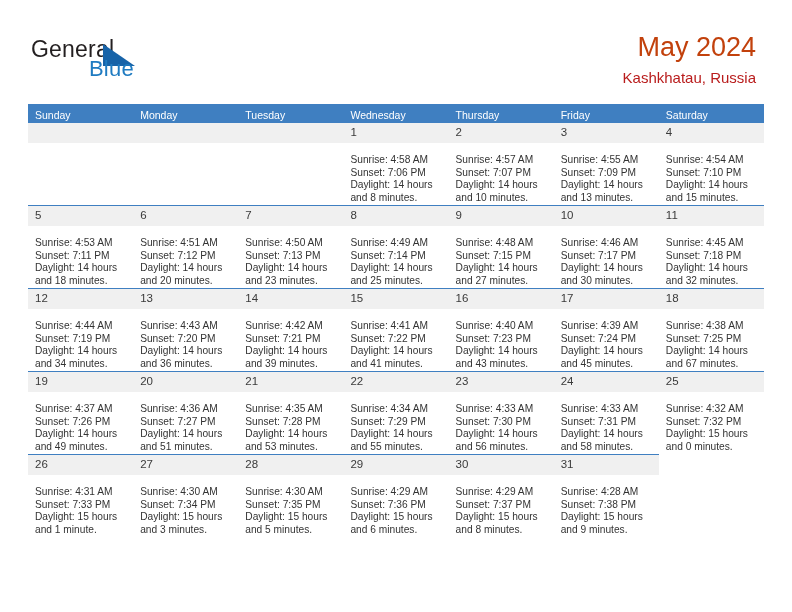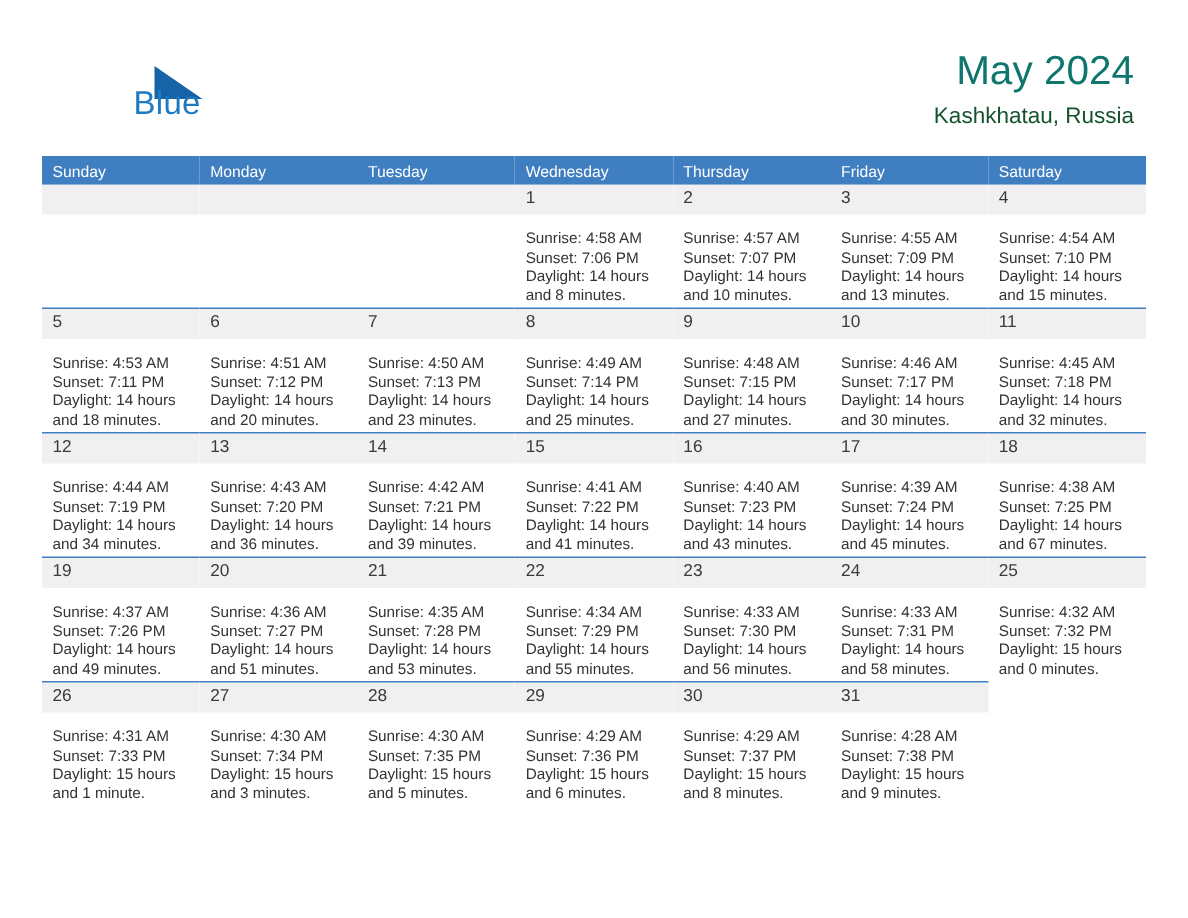--- a/index.html
+++ b/index.html
@@ -67,28 +67,28 @@
   }
 
   .title-block {
     position: absolute;
     right: 36px;
     top: 30px;
     text-align: right;
   }
   .cal-title {
     font-size: 27px;
-    color: #0f766e;
+    color: #c2410c;
     line-height: 34px;
     white-space: nowrap;
     font-family: "Liberation Sans", sans-serif;
   }
   .cal-subtitle {
     font-size: 15px;
-    color: #14532d;
+    color: #b91c1c;
     line-height: 22px;
     margin-top: 3px;
     white-space: nowrap;
     font-family: "Liberation Sans", sans-serif;
   }
 
   
   .calendar {
     position: absolute;
     left: 28px;
@@ -141,20 +141,21 @@
   }
 </style>
 </head>
 <body>
 
 <div class="page">
 
   <div class="header">
 
     <div class="brand">
+      <span class="brand-general">General</span>
       <span class="brand-triangle"></span>
       <span class="brand-blue">Blue</span>
     </div>
 
     <div class="title-block">
       <div class="cal-title">May 2024</div>
       <div class="cal-subtitle">Kashkhatau, Russia</div>
     </div>
 
   </div>

